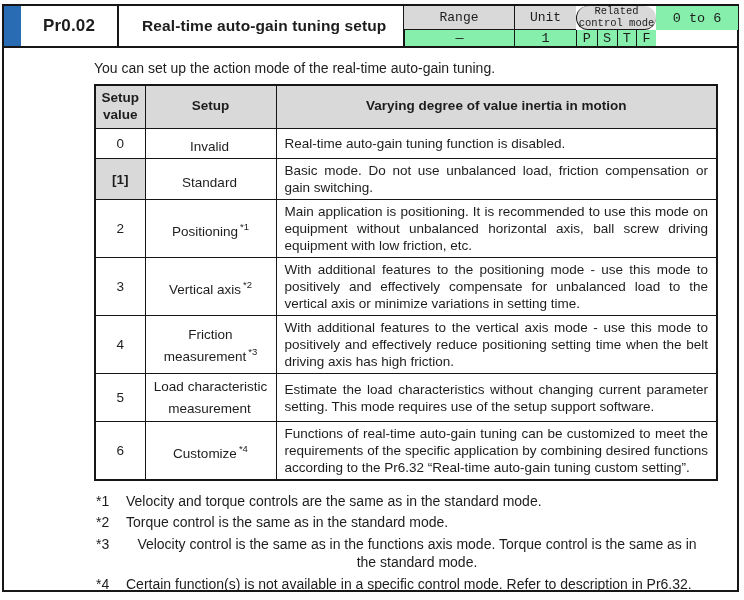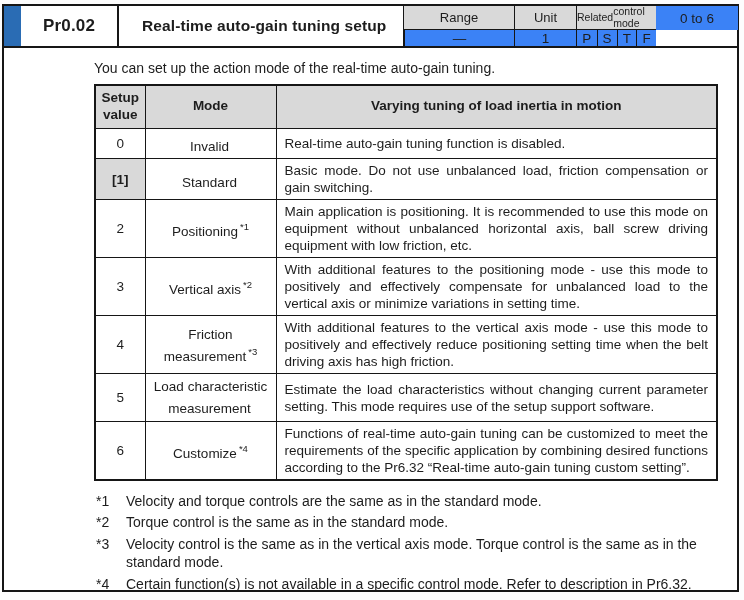--- a/index.html
+++ b/index.html
@@ -33,26 +33,26 @@
     flex: 1; display: flex; align-items: center; padding-left: 23px;
     font-weight: bold; font-size: 15.5px; letter-spacing: .1px;
   }
   .spec-table {
     flex: none; width: 334px;
     display: grid; grid-template-columns: 110px 62px 80px 82px; grid-template-rows: 1fr 1fr;
     border-left: 1.5px solid var(--line);
   }
   .spec-cell {
     display: flex; align-items: center; justify-content: center;
-    font-size: 13px; min-width: 0;
+    font-size: 13px; min-width: 0; font-family: Liberation Mono, monospace;
   }
   .spec-cell:not(.col-first) { border-left: 1.5px solid var(--line); }
   .spec-h { background: var(--header-gray); border-bottom: 1.5px solid var(--line); }
-  .spec-h.related { font-size: 10.5px; line-height: 1.1; }
-  .spec-v { font-size: 13.5px; background: #3b82f6; }
+  .spec-h.related { flex-direction: column; font-size: 10.5px; line-height: 1.1; border-radius: 12px; }
+  .spec-v { font-size: 13.5px; background: #86efac; }
   .pstf { display: grid; grid-template-columns: repeat(4, 1fr); padding: 0; align-items: stretch; }
   .pstf span { display: flex; align-items: center; justify-content: center; font-size: 13.5px; }
   .pstf span + span { border-left: 1.5px solid var(--line); }
 
   
   .content-box {
     position: absolute; left: 2px; top: 46px; width: 737px; height: 546px;
     border: 2px solid var(--line); background: #fff; overflow: hidden;
   }
   .intro { margin: 11px 0 7px 90px; font-size: 14px; line-height: 18px; }
@@ -72,21 +72,21 @@
   td.val { text-align: center; padding: 3px 2px; }
   td.val.default-val { background: var(--header-gray); font-weight: bold; }
   td.mode { text-align: center; padding: 4px 2px; }
   td.desc { text-align: justify; padding: 3px 8px; }
   sup.note { font-size: 9.5px; margin-left: 2px; }
 
   
   .footnotes { margin: 11px 0 0 92px; width: 620px; font-size: 14px; }
   .fn { display: flex; margin-bottom: 3px; line-height: 18.5px; }
   .fn-m { flex: none; width: 30px; }
-  .fn-t { flex: none; max-width: 582px; }
+  .fn-t { flex: none; max-width: 582px; text-align: center; }
 </style>
 </head>
 <body>
 
 <div class="page">
 
   <div class="header-box">
     <div class="accent-bar"></div>
     <div class="param-cell">Pr0.02</div>
     <div class="title-cell">Real-time auto-gain tuning setup</div>
@@ -114,22 +114,22 @@
 
     <table class="mode-table">
       <colgroup>
         <col style="width:50px">
         <col style="width:131px">
         <col style="width:441px">
       </colgroup>
       <thead>
         <tr>
           <th>Setup value</th>
-          <th>Mode</th>
-          <th>Varying tuning of load inertia in motion</th>
+          <th>Setup</th>
+          <th>Varying degree of value inertia in motion</th>
         </tr>
       </thead>
       <tbody>
         <tr>
           <td class="val">0</td>
           <td class="mode"><span>Invalid</span><sup class="note"></sup></td>
           <td class="desc">Real-time auto-gain tuning function is disabled.</td>
         </tr>
         <tr>
           <td class="val default-val">[1]</td>
@@ -168,21 +168,21 @@
       <div class="fn">
         <span class="fn-m">*1</span>
         <span class="fn-t">Velocity and torque controls are the same as in the standard mode.</span>
       </div>
       <div class="fn">
         <span class="fn-m">*2</span>
         <span class="fn-t">Torque control is the same as in the standard mode.</span>
       </div>
       <div class="fn">
         <span class="fn-m">*3</span>
-        <span class="fn-t">Velocity control is the same as in the vertical axis mode. Torque control is the same as in the standard mode.</span>
+        <span class="fn-t">Velocity control is the same as in the functions axis mode. Torque control is the same as in the standard mode.</span>
       </div>
       <div class="fn">
         <span class="fn-m">*4</span>
         <span class="fn-t">Certain function(s) is not available in a specific control mode. Refer to description in Pr6.32.</span>
       </div>
     </div>
   </div>
 
 </div>
 

